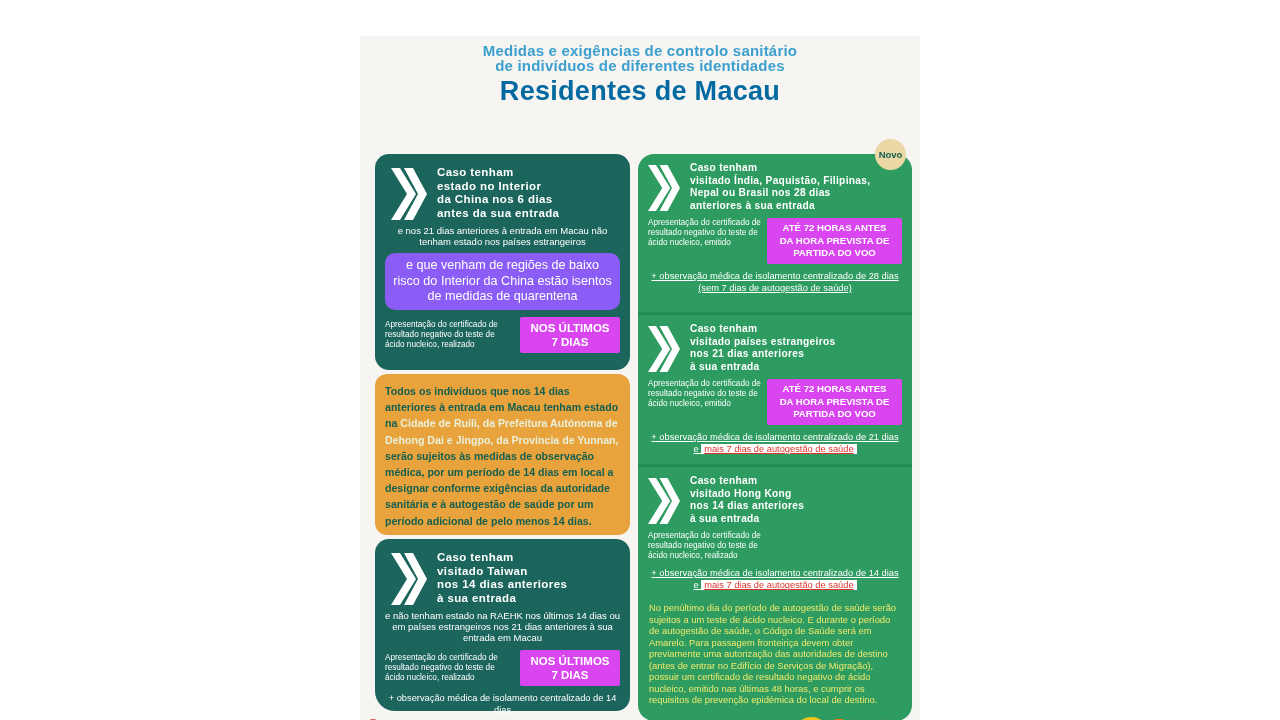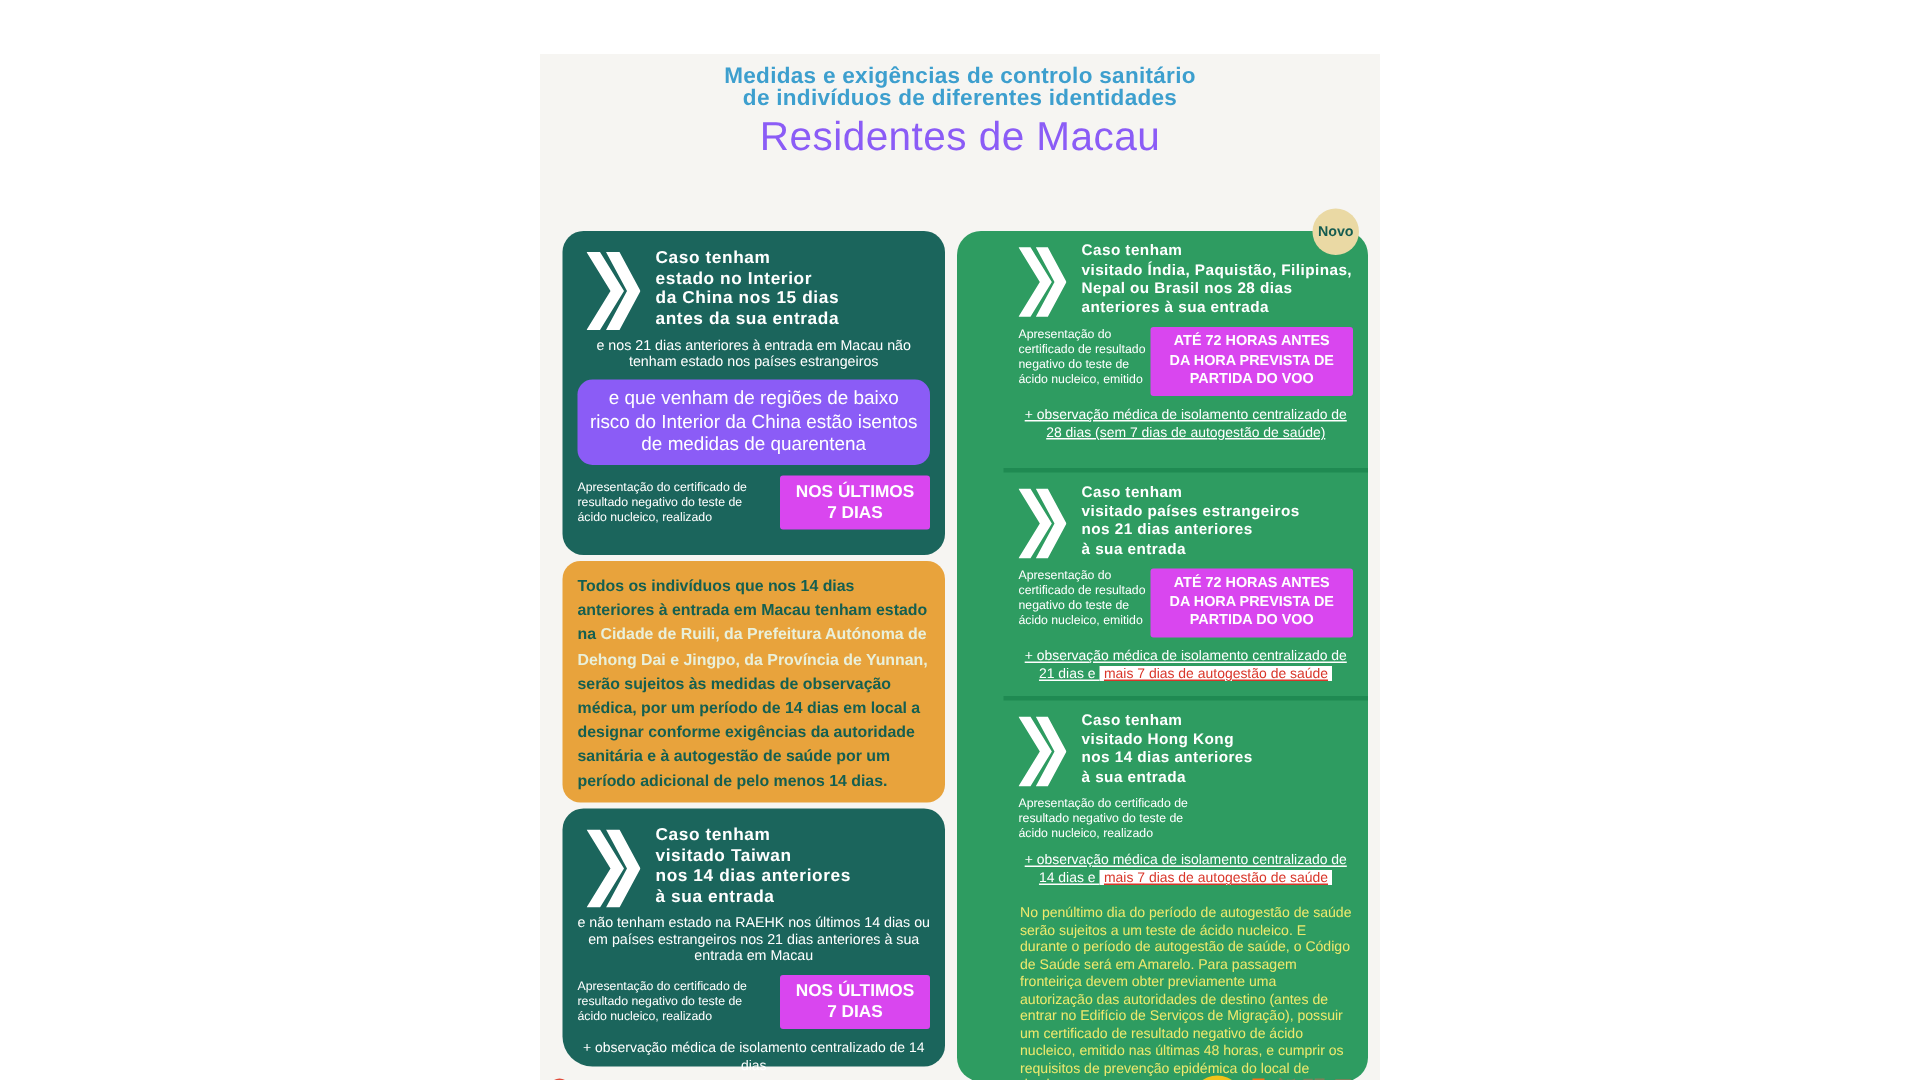--- a/index.html
+++ b/index.html
@@ -3,26 +3,26 @@
 <meta charset="utf-8">
 <style>
   * { margin:0; padding:0; box-sizing:border-box; }
   body { font-family:"Liberation Sans", sans-serif; background:#ffffff; }
   .stage { position:relative; width:1280px; height:720px; background:#ffffff; overflow:hidden; }
   .poster { position:absolute; left:360px; top:0; width:560px; height:712px; background:#f6f5f2;margin-top:36px; }
 
   
   .hdr { position:absolute; top:8px; left:0; width:100%; text-align:center; }
   .hdr-line { color:#3d9fce; font-weight:bold; font-size:15px; line-height:14.5px; letter-spacing:.2px; }
-  .hdr-sub { color:#8b5cf6; font-weight:normal; font-size:27px; line-height:30px; margin-top:3px; letter-spacing:.3px; }
+  .hdr-sub { color:#0369a1; font-weight:bold; font-size:27px; line-height:30px; margin-top:3px; letter-spacing:.3px; }
 
   
   .col-left  { position:absolute; left:15px;  top:118px; width:255px; }
   .col-right { position:absolute; left:278px; top:118px; width:274px; height:567px;
-               background:#2e9c61; border-radius:16px;padding-left:31px; }
+               background:#2e9c61; border-radius:16px; }
 
   .card-teal { background:#1b655c; border-radius:14px; color:#fff; }
   .card1 { height:216px; padding:8px 8px 0 8px; }
   .card2 { height:172px; margin-top:4px; padding:8px 8px 0 8px; border-bottom-left-radius:20px; }
 
   .card-head { display:flex; align-items:flex-start; padding:4px 0 0 8px; }
   .chev { flex:0 0 auto; margin-right:10px; margin-top:2px; }
   .card-title { font-weight:bold; font-size:11.5px; line-height:13.6px; letter-spacing:.4px; }
 
   .subtext { text-align:center; font-size:9.5px; line-height:11px; margin-top:5px; color:#fff; }
@@ -94,21 +94,21 @@
 
       <section class="card-teal card1">
         <div class="card-head">
           <svg class="chev" width="36" height="52" viewBox="0 0 36 52">
             <polygon points="0,0 9,0 25,26 9,52 0,52 16,26" fill="#fff"></polygon>
             <polygon points="13,0 22,0 36,26 22,52 13,52 27,26" fill="#fff"></polygon>
           </svg>
           <div>
             <div class="card-title">Caso tenham</div>
             <div class="card-title">estado no Interior</div>
-            <div class="card-title">da China nos 15 dias</div>
+            <div class="card-title">da China nos 6 dias</div>
             <div class="card-title">antes da sua entrada</div>
           </div>
         </div>
         <p class="subtext">e nos 21 dias anteriores à entrada em Macau não tenham estado nos países estrangeiros</p>
         <div class="green-box">e que venham de regiões de baixo risco do Interior da China estão isentos de medidas de quarentena</div>
         <div class="cert-row">
           <p class="cert">Apresentação do certificado de resultado negativo do teste de ácido nucleico, realizado</p>
           <div class="badge badge-big">
             <div>NOS ÚLTIMOS</div>
             <div>7 DIAS</div>

